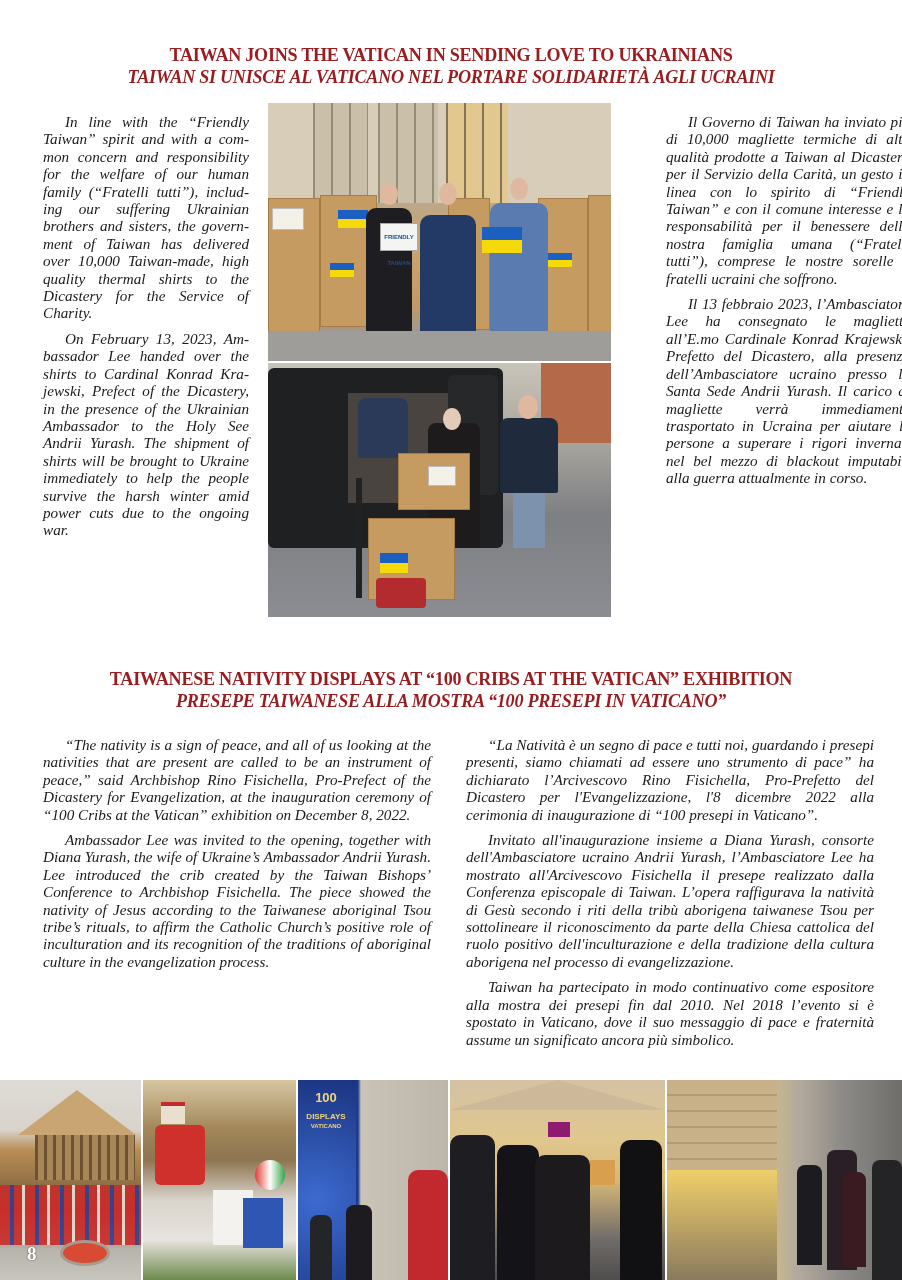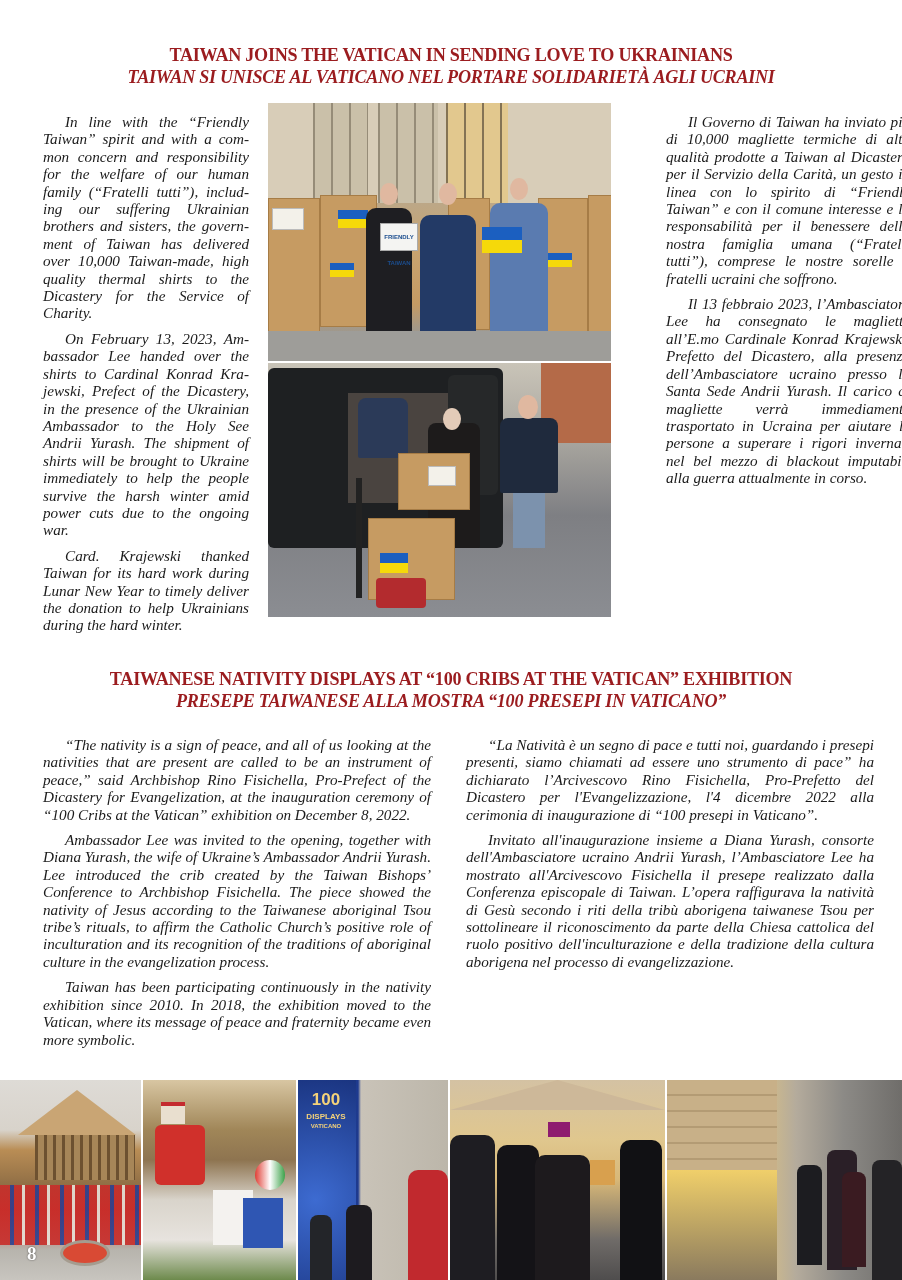--- a/index.html
+++ b/index.html
@@ -67,21 +67,20 @@
 <body>
 
 <div id="h1" class="headline">
   <span class="en">TAIWAN JOINS THE VATICAN IN SENDING LOVE TO UKRAINIANS</span>
   <span class="it">TAIWAN SI UNISCE AL VATICANO NEL PORTARE SOLIDARIETÀ AGLI UCRAINI</span>
 </div>
 
 <div id="s1-left" class="col">
   <p>In line with the “Friendly Taiwan” spirit and with a com­mon concern and responsibility for the welfare of our human family (“Fratelli tutti”), includ­ing our suffering Ukrainian brothers and sisters, the govern­ment of Taiwan has delivered over 10,000 Taiwan-made, high quality thermal shirts to the Dicastery for the Service of Charity.</p>
   <p>On February 13, 2023, Am­bassador Lee handed over the shirts to Cardinal Konrad Kra­jewski, Prefect of the Dicastery, in the presence of the Ukrainian Ambassador to the Holy See Andrii Yurash. The shipment of shirts will be brought to Ukraine immediately to help the people survive the harsh winter amid power cuts due to the ongoing war.</p>
-  <p>Card. Krajewski thanked Taiwan for its hard work during Lunar New Year to timely deliv­er the donation to help Ukraini­ans during the hard winter.</p>
 </div>
 
 <div id="photo-boxes" class="photo">
   <div class="wall" style="left:0;top:0;width:343px;height:100px;"></div>
   <div class="win" style="left:45px;width:55px;"></div>
   <div class="win" style="left:110px;width:60px;"></div>
   <div class="win" style="left:178px;width:62px;background:repeating-linear-gradient(90deg,#7b6a4a 0 2px,#e4c88a 2px 18px),#e4c88a;"></div>
   <div class="box" style="left:0;top:95px;width:50px;height:140px;"></div>
   <div class="box" style="left:52px;top:92px;width:55px;height:130px;"></div>
   <div class="box" style="left:180px;top:95px;width:40px;height:130px;"></div>
@@ -127,44 +126,44 @@
 </div>
 
 <div id="h2" class="headline">
   <span class="en">TAIWANESE NATIVITY DISPLAYS AT “100 CRIBS AT THE VATICAN” EXHIBITION</span>
   <span class="it">PRESEPE TAIWANESE ALLA MOSTRA “100 PRESEPI IN VATICANO”</span>
 </div>
 
 <div id="s2-left" class="col">
   <p>“The nativity is a sign of peace, and all of us looking at the nativities that are present are called to be an instrument of peace,” said Archbishop Rino Fisichella, Pro-Prefect of the Dicastery for Evangelization, at the inauguration cere­mony of “100 Cribs at the Vatican” exhibition on December 8, 2022.</p>
   <p>Ambassador Lee was invited to the opening, together with Diana Yurash, the wife of Ukraine’s Ambassador An­drii Yurash. Lee introduced the crib created by the Taiwan Bishops’ Conference to Archbishop Fisichella. The piece showed the nativity of Jesus according to the Taiwanese aboriginal Tsou tribe’s rituals, to affirm the Catholic Church’s positive role of inculturation and its recognition of the traditions of aboriginal culture in the evangelization pro­cess.</p>
-  <p>Taiwan has been participating continuously in the nativi­ty exhibition since 2010. In 2018, the exhibition moved to the Vatican, where its message of peace and fraternity be­came even more symbolic.</p>
 </div>
 
 <div id="s2-right" class="col it">
-  <p>“La Natività è un segno di pace e tutti noi, guardando i presepi presenti, siamo chiamati ad essere uno strumento di pace” ha dichiarato l’Arcivescovo Rino Fisichella, Pro-Prefetto del Dicastero per l'Evangelizzazione, l'4 dicembre 2022 alla cerimonia di inaugurazione di “100 presepi in Vati­cano”.</p>
+  <p>“La Natività è un segno di pace e tutti noi, guardando i presepi presenti, siamo chiamati ad essere uno strumento di pace” ha dichiarato l’Arcivescovo Rino Fisichella, Pro-Prefetto del Dicastero per l'Evangelizzazione, l'8 dicembre 2022 alla cerimonia di inaugurazione di “100 presepi in Vati­cano”.</p>
   <p>Invitato all'inaugurazione insieme a Diana Yurash, consor­te dell'Ambasciatore ucraino Andrii Yurash, l’Ambasciatore Lee ha mostrato all'Arcivescovo Fisichella il presepe realizza­to dalla Conferenza episcopale di Taiwan. L’opera raffigura­va la natività di Gesù secondo i riti della tribù aborigena tai­wanese Tsou per sottolineare il riconoscimento da parte della Chiesa cattolica del ruolo positivo dell'inculturazione e della tradizione della cultura aborigena nel processo di evangeliz­zazione.</p>
+  <p>Taiwan ha partecipato in modo continuativo come esposi­tore alla mostra dei presepi fin dal 2010. Nel 2018 l’evento si è spostato in Vaticano, dove il suo messaggio di pace e frater­nità assume un significato ancora più simbolico.</p>
 </div>
 
 <div id="strip-1" class="strip">
   <div style="position:absolute;left:18px;top:10px;width:118px;height:45px;background:#c9a574;clip-path:polygon(50% 0,100% 100%,0 100%);"></div>
   <div style="position:absolute;left:35px;top:55px;width:100px;height:45px;background:repeating-linear-gradient(90deg,#6d5130 0 3px,#a78658 3px 9px);"></div>
   <div style="position:absolute;left:0;top:105px;width:141px;height:60px;background:repeating-linear-gradient(90deg,#c82d2a 0 10px,#2c3f8f 10px 14px,#c82d2a 14px 22px,#e7e2d8 22px 25px);opacity:.9;"></div>
   <div style="position:absolute;left:60px;top:160px;width:44px;height:20px;border-radius:50%;background:#d94a34;border:3px solid #a59c8f;"></div>
 </div>
 <div id="strip-2" class="strip">
   <div style="position:absolute;left:12px;top:45px;width:50px;height:60px;background:#d0302b;border-radius:6px;"></div>
   <div style="position:absolute;left:18px;top:22px;width:24px;height:18px;background:#e9dfcf;border-top:4px solid #c42b2f;"></div>
   <div style="position:absolute;left:70px;top:110px;width:40px;height:55px;background:#f4f2ef;"></div>
   <div style="position:absolute;left:100px;top:118px;width:40px;height:50px;background:#2f56b3;"></div>
   <div style="position:absolute;left:112px;top:80px;width:30px;height:30px;background:linear-gradient(90deg,#e03e35,#ffffff,#3ca24a);border-radius:50%;"></div>
 </div>
 <div id="strip-3" class="strip">
   <div style="position:absolute;left:0;top:0;width:58px;height:200px;background:radial-gradient(circle at 30% 60%,#3d6bd1,#1a3480);"></div>
-  <div class="banner-text" style="left:2px;top:10px;width:52px;font-size:17px;">100</div>
+  <div class="banner-text" style="left:2px;top:10px;width:52px;font-size:13px;">100</div>
   <div class="banner-text" style="left:2px;top:32px;width:52px;font-size:8px;">DISPLAYS</div>
   <div class="banner-text" style="left:2px;top:43px;width:52px;font-size:6px;">VATICANO</div>
   <div style="position:absolute;left:110px;top:90px;width:40px;height:110px;background:#c1292e;border-radius:10px 10px 0 0;"></div>
   <div style="position:absolute;left:48px;top:125px;width:26px;height:75px;background:#1d1b1f;border-radius:8px 8px 0 0;"></div>
   <div style="position:absolute;left:12px;top:135px;width:22px;height:65px;background:#232529;border-radius:8px 8px 0 0;"></div>
 </div>
 <div id="strip-4" class="strip">
   <div style="position:absolute;left:0;top:0;width:215px;height:30px;background:#cdb899;clip-path:polygon(0 100%,50% 0,100% 100%);"></div>
   <div style="position:absolute;left:0;top:55px;width:45px;height:145px;background:#1e1d22;border-radius:10px 10px 0 0;"></div>
   <div style="position:absolute;left:47px;top:65px;width:42px;height:135px;background:#141317;border-radius:10px 10px 0 0;"></div>

